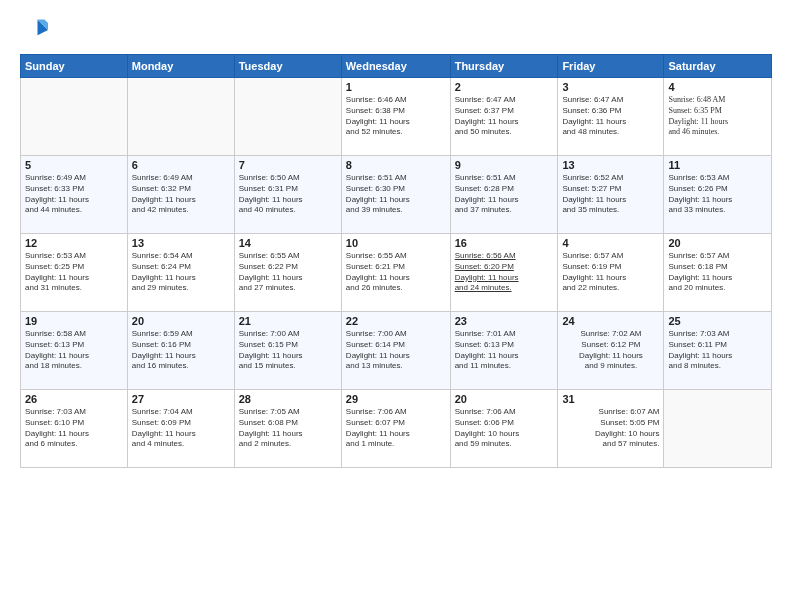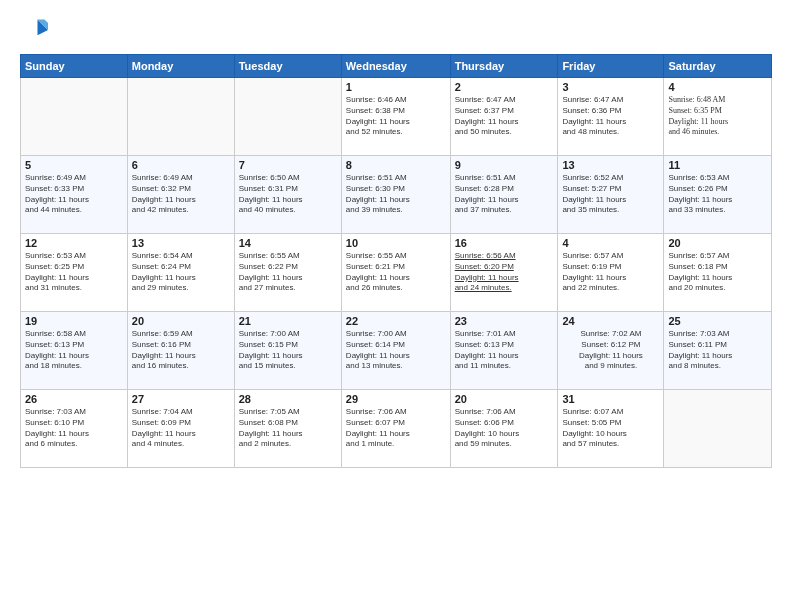--- a/index.html
+++ b/index.html
@@ -343,21 +343,21 @@
           </td>
           <td>
             <span class="day-num">20</span>
             <div class="day-info" style="white-space: pre-line;">Sunrise: 7:06 AM
 Sunset: 6:06 PM
 Daylight: 10 hours
 and 59 minutes.</div>
           </td>
           <td>
             <span class="day-num">31</span>
-            <div class="day-info" style="white-space: pre-line;">Sunrise: 6:07 AM
+            <div class="day-info" style="white-space: pre-line; text-align: right;">Sunrise: 6:07 AM
 Sunset: 5:05 PM
 Daylight: 10 hours
 and 57 minutes.</div>
           </td>
           <td class="empty"></td>
         </tr>
       </tbody>
   </table>
 </div>
 

